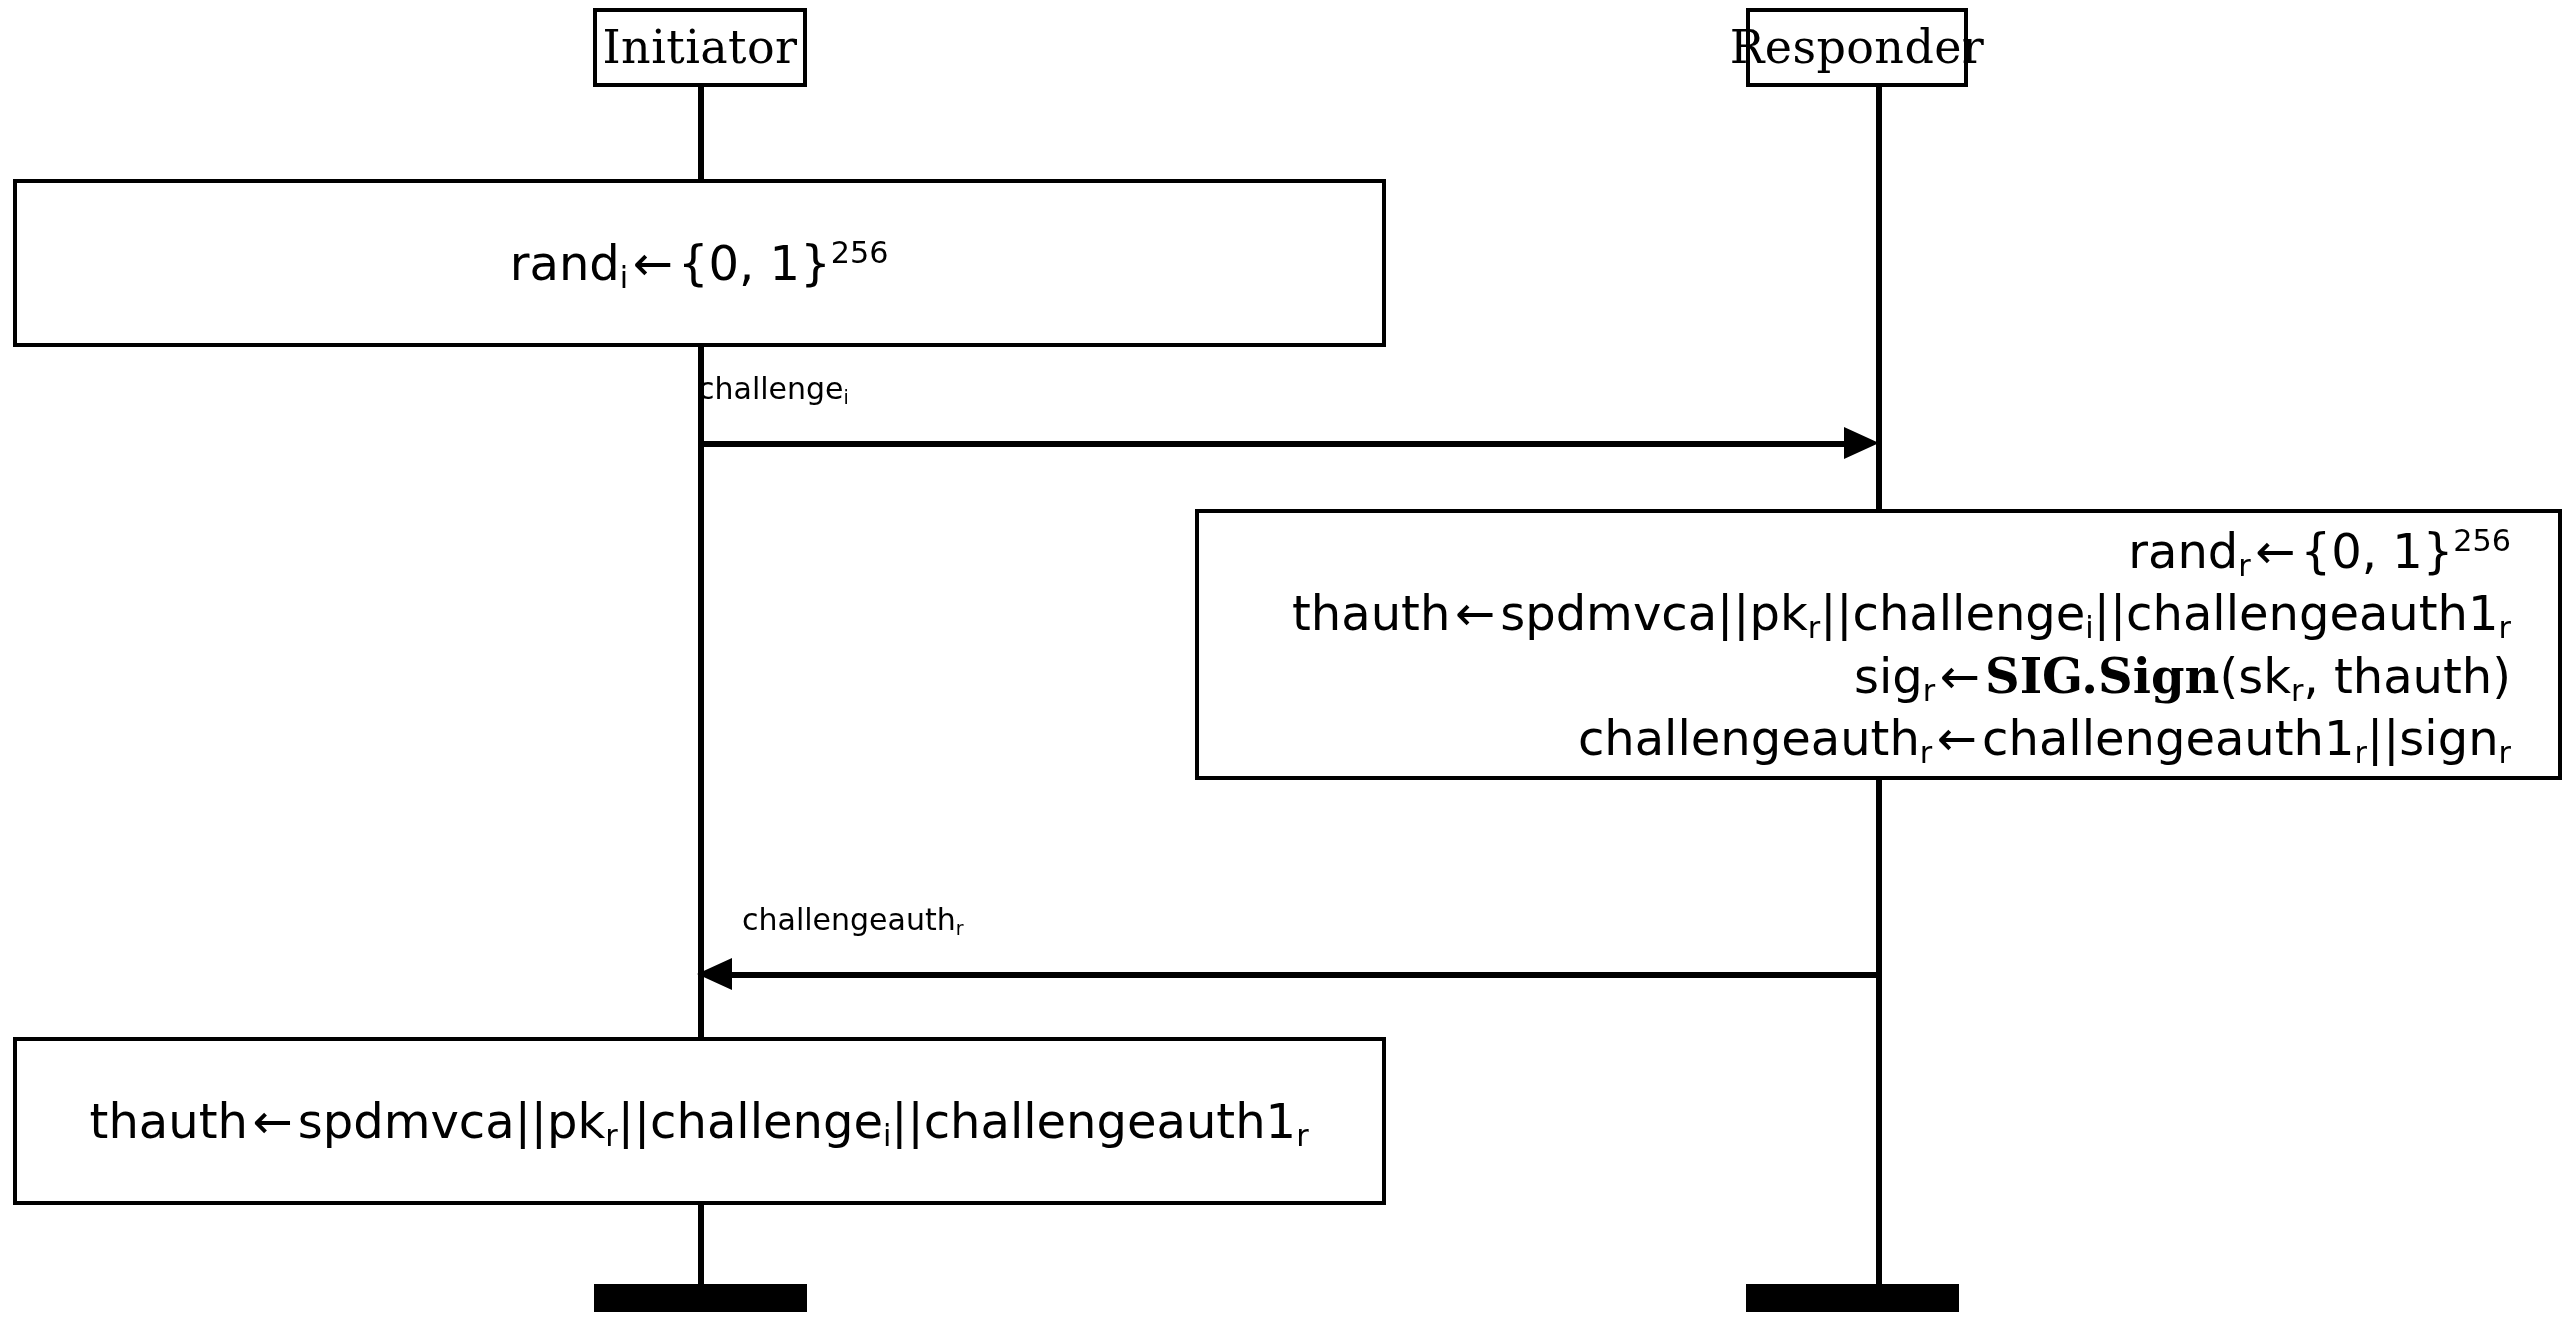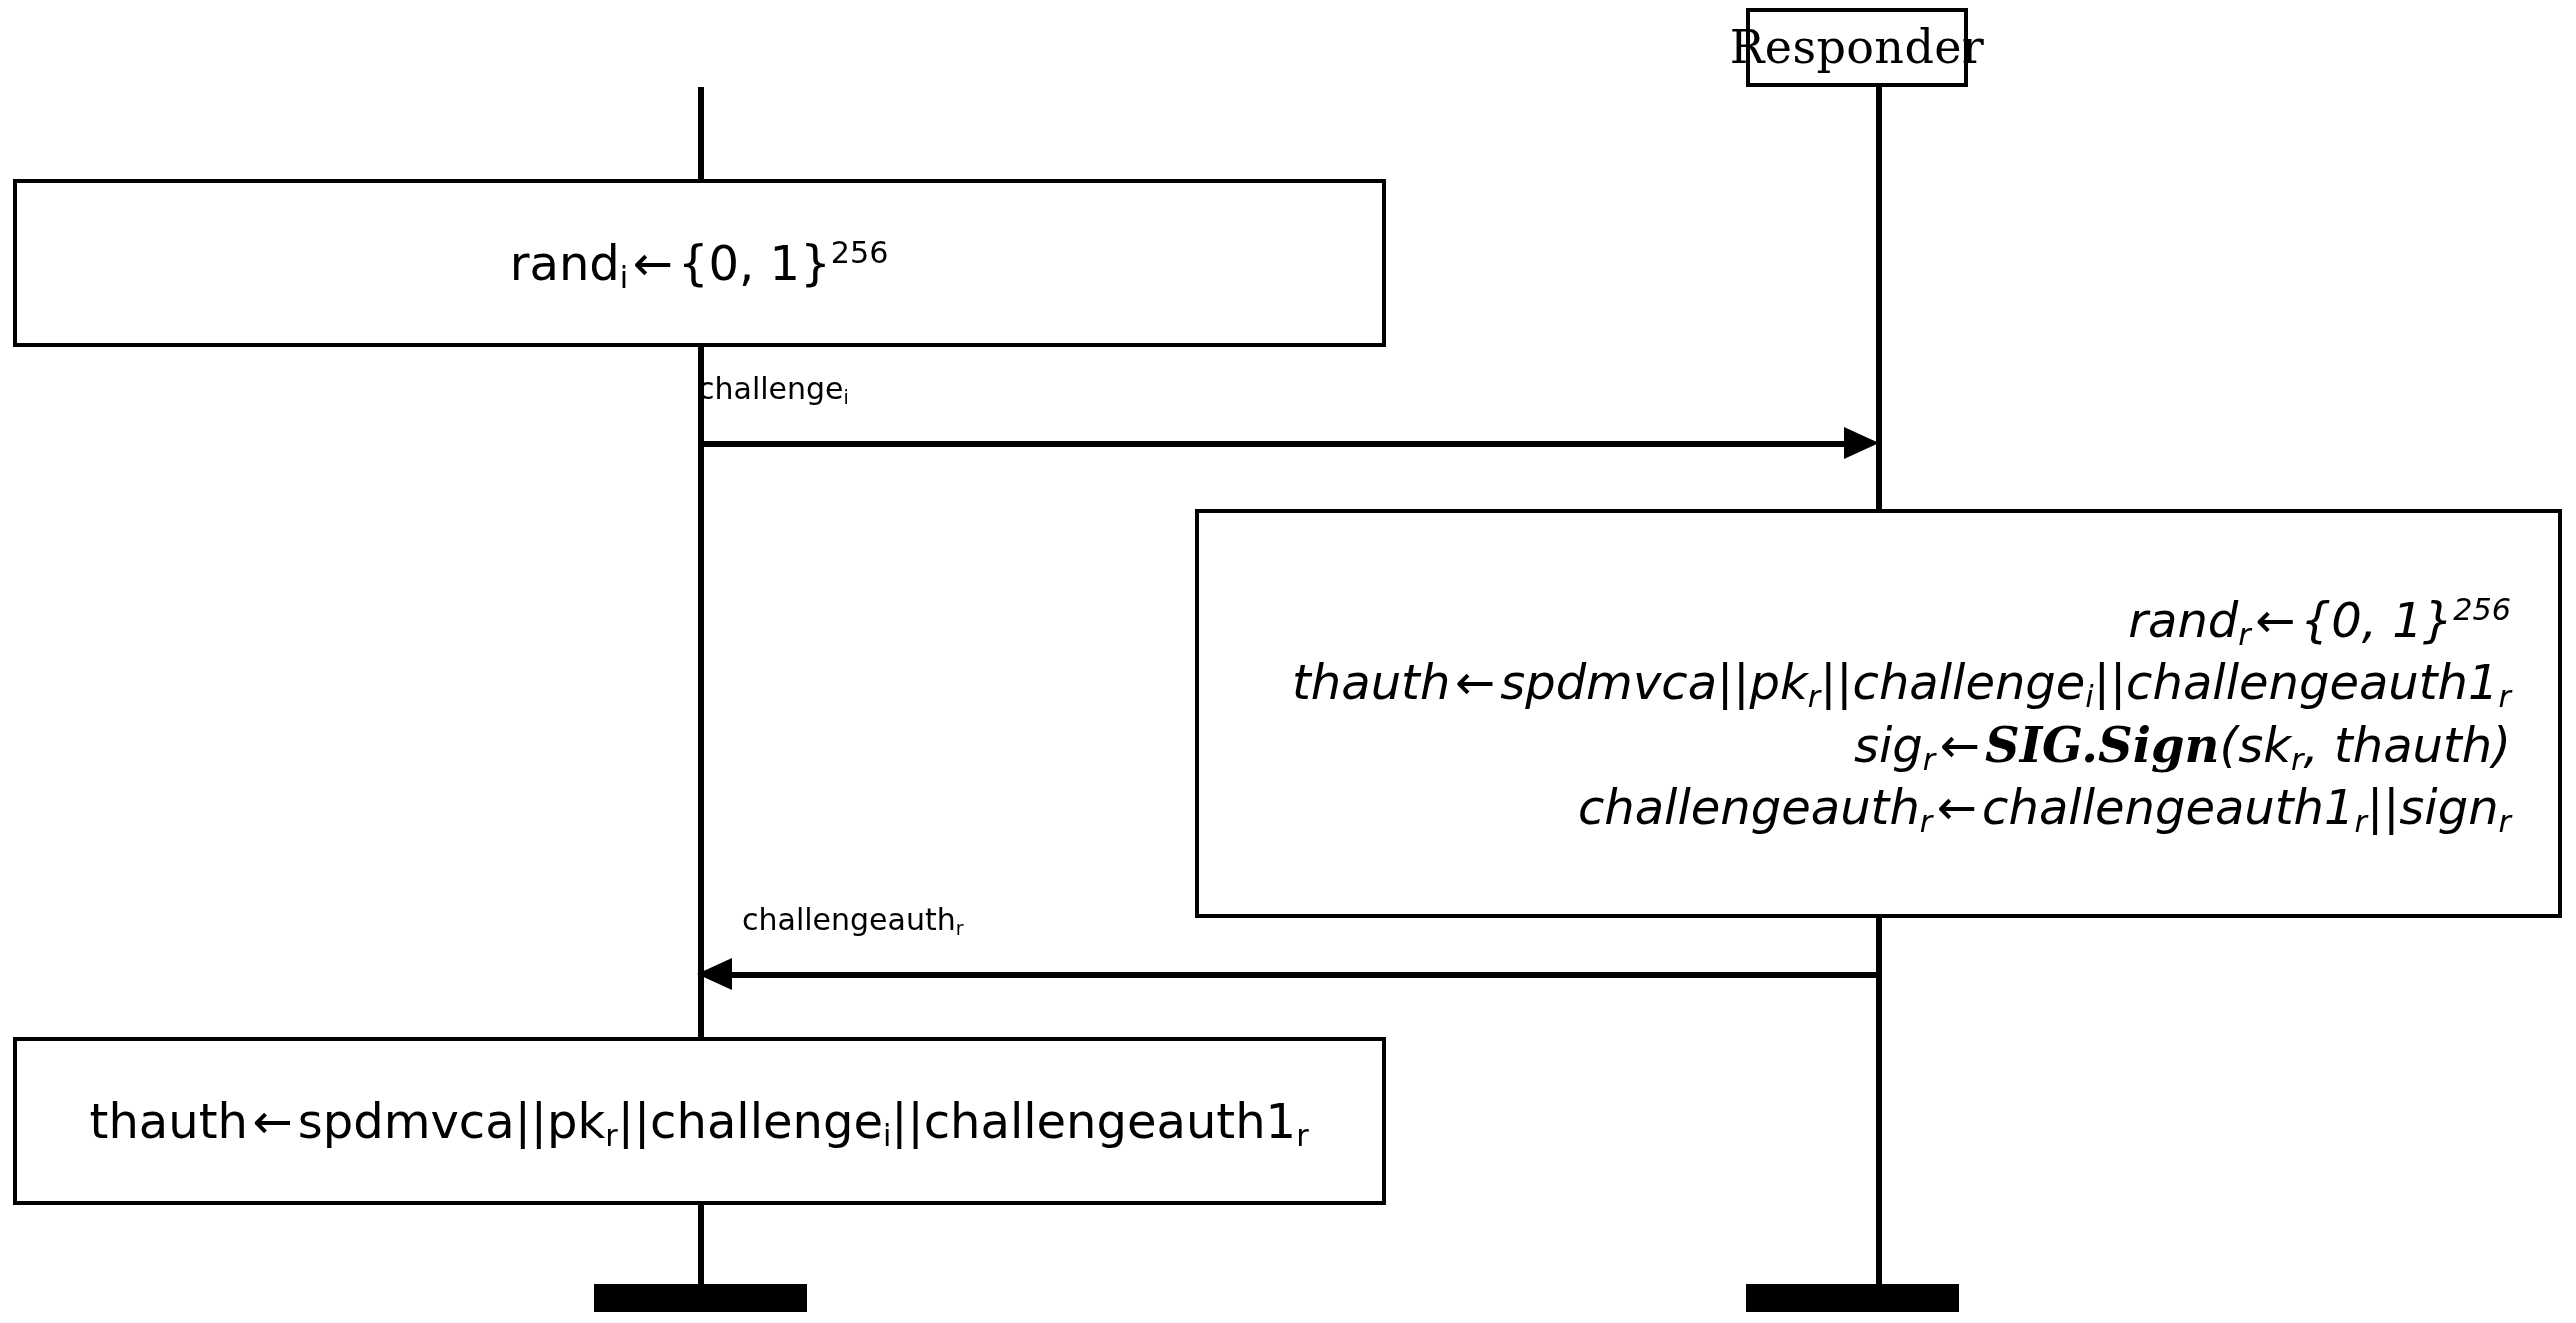--- a/index.html
+++ b/index.html
@@ -123,20 +123,23 @@
     line-height: 1;
     white-space: nowrap;
     z-index: 2;
   }
 </style>
 </head>
 <body>
 
 <div id="canvas">
 
+  <div class="actor-box" style="left:593px; top:7.9px; width:214px; height:79px;">
+    <span>Initiator</span>
+  </div>
 
   <div class="actor-box" style="left:1746px; top:7.9px; width:222px; height:79px;">
     <span>Responder</span>
   </div>
 
   <div class="lifeline" style="left:698px; top:87px; height:1212px;"></div>
 
   <div class="lifeline" style="left:1876px; top:87px; height:1212px;"></div>
 
   <div class="action-box" style="left:12.6px; top:179px; width:1373px; height:168px;">
@@ -144,21 +147,21 @@
       <span>rand</span><sub>i</sub><span class="op">←</span><span class="paren">{</span><span>0, 1</span><span class="paren">}</span><sup>256</sup>
     </div>
   </div>
 
   <div class="msg-label" style="left:698px; top:374px; width:1178px;">
     <span>challenge</span><sub>i</sub>
   </div>
   <div class="msg-line" style="left:700px; top:441px; width:1145px;"></div>
   <div class="arrowhead right" style="left:1844px; top:427px;"></div>
 
-  <div class="action-box align-right" style="left:1195px; top:509px; width:1367px; height:409px;font-style:italic;">
+  <div class="action-box align-right" style="left:1195px; top:509px; width:1367px; height:271px;">
     <div class="mline">
       <span>rand</span><sub>r</sub><span class="op">←</span><span class="paren">{</span><span>0, 1</span><span class="paren">}</span><sup>256</sup>
     </div>
     <div class="mline">
       <span>thauth</span><span class="op">←</span><span>spdmvca</span><span>||</span><span>pk</span><sub>r</sub><span>||</span><span>challenge</span><sub>i</sub><span>||</span><span>challengeauth1</span><sub>r</sub>
     </div>
     <div class="mline">
       <span>sig</span><sub>r</sub><span class="op">←</span><span class="bb">SIG.Sign</span><span class="paren">(</span><span>sk</span><sub>r</sub><span>,&nbsp;</span><span>thauth</span><span class="paren">)</span>
     </div>
     <div class="mline">

